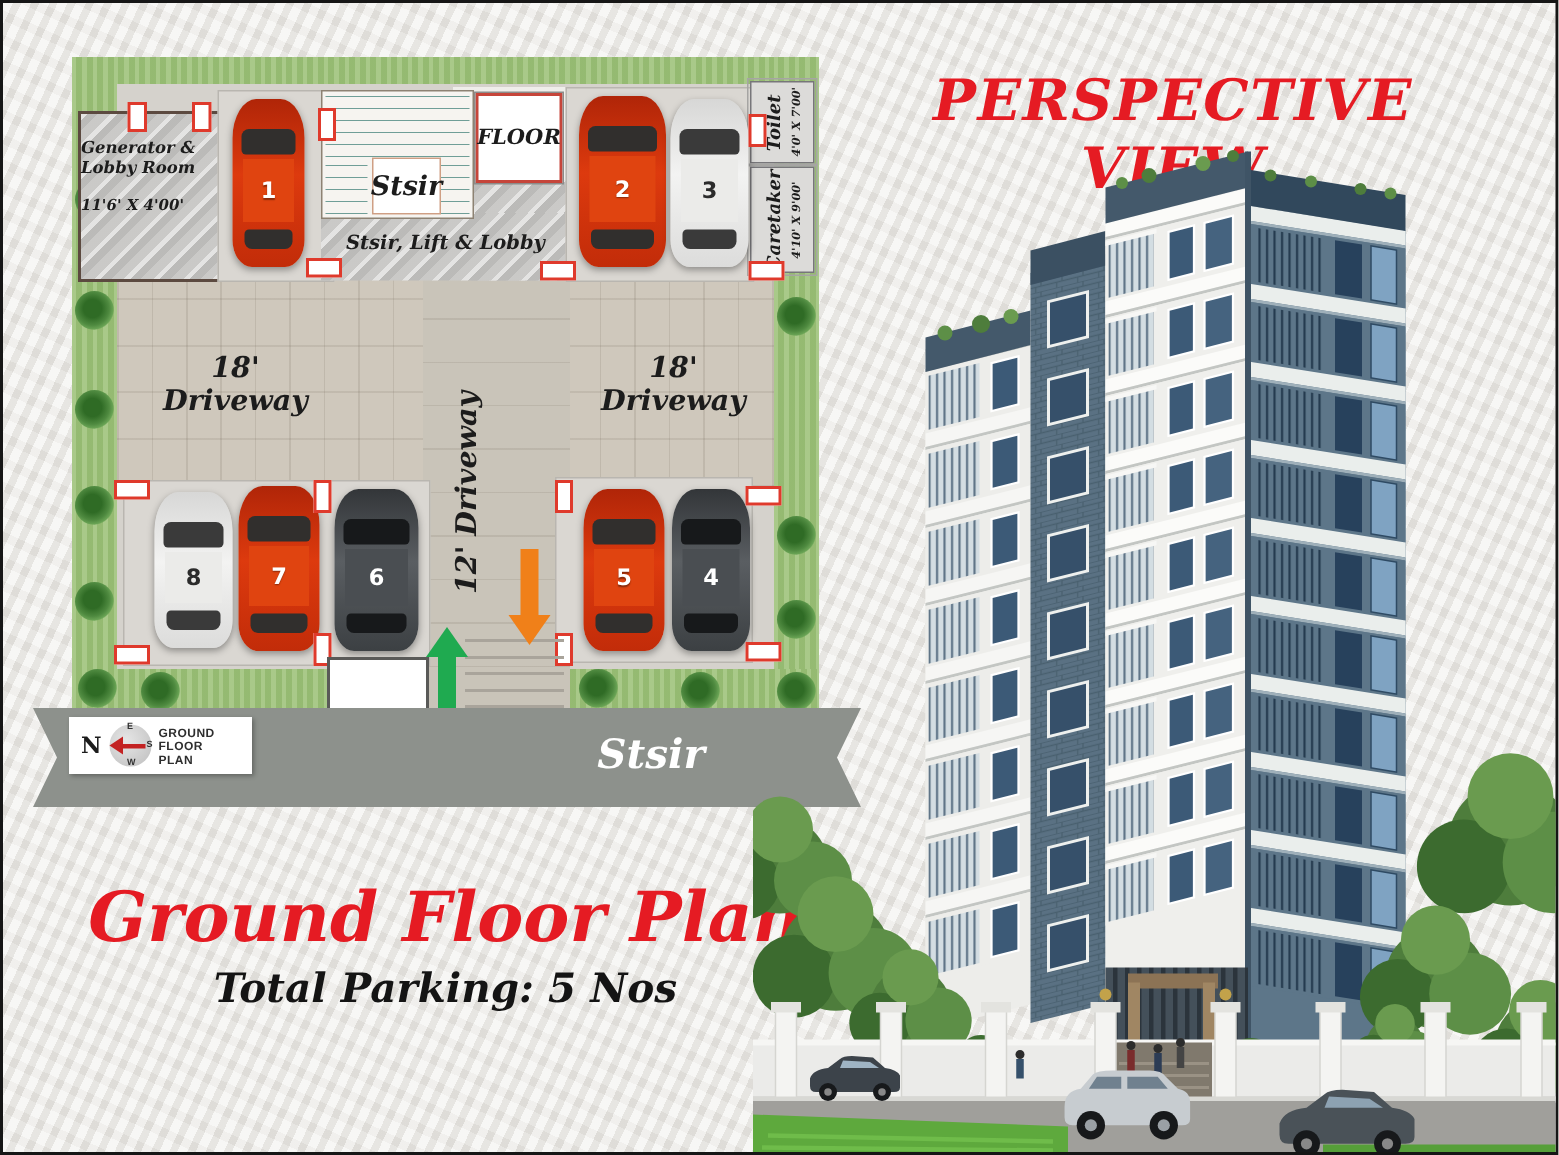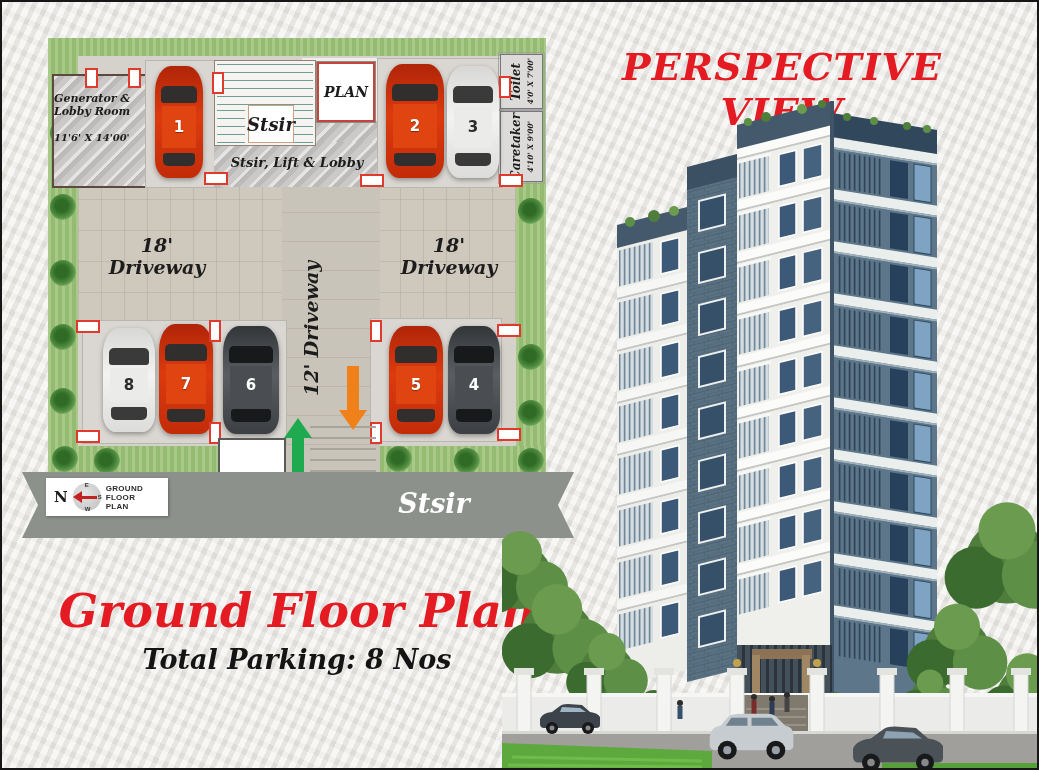--- a/index.html
+++ b/index.html
@@ -96,39 +96,39 @@
     <div class="abs bush" style="left:516px;top:446px;"></div>
     <div class="abs bush" style="left:92px;top:446px;"></div>
     <div class="abs bush" style="left:384px;top:444px;"></div>
     <div class="abs bush" style="left:452px;top:446px;"></div>
 
     <div class="abs marble room" style="left:50px;top:72px;width:114px;height:114px;border:2px solid #5c4a40;">
       <div class="ital" style="font-size:11px;line-height:13px;margin-top:16px;">
         <div>Generator &amp;</div>
         <div>Lobby Room</div>
       </div>
-      <div class="ital" style="font-size:10px;margin-top:14px;">11'6' X 14'00'</div>
+      <div class="ital" style="font-size:10px;margin-top:14px;">11'6' X 4'00'</div>
     </div>
 
     <div class="abs bay" style="left:143px;top:58px;width:76px;height:126px;"></div>
     <div class="abs" style="left:300px;top:56px;width:76px;height:64px;background:#efeeea;"></div>
     <div class="abs marble" style="left:312px;top:118px;width:64px;height:67px;"></div>
     <div class="abs marble" style="left:212px;top:140px;width:164px;height:45px;"></div>
 
     <div class="abs stair" style="left:212px;top:58px;width:100px;height:84px;">
       <div class="abs tread" style="left:2px;top:2px;width:96px;height:42px;"></div>
       <div class="abs tread" style="left:2px;top:46px;width:28px;height:36px;"></div>
       <div class="abs tread" style="left:70px;top:46px;width:28px;height:36px;"></div>
       <div class="abs stairbox" style="left:33px;top:44px;width:44px;height:36px;">
         <span class="ital" style="font-size:18px;">Stsir</span>
       </div>
     </div>
 
     <div class="abs liftbox" style="left:315px;top:60px;width:54px;height:56px;">
-      <span class="ital" style="font-size:14px;">PLAN</span>
+      <span class="ital" style="font-size:14px;">FLOOR</span>
     </div>
 
     <div class="abs ital" style="left:212px;top:153px;width:166px;text-align:center;font-size:13px;">Stsir, Lift &amp; Lobby</div>
 
     <div class="abs bay" style="left:375px;top:56px;width:124px;height:128px;"></div>
 
     <div class="abs svc" style="left:498px;top:52px;width:43px;height:55px;">
       <span class="vtxt ital" style="font-size:12px;">Toilet</span>
       <span class="vtxt ital" style="font-size:7.5px;">4'0' X 7'00'</span>
     </div>
@@ -242,21 +242,21 @@
         <span class="cArrowTail"></span>
         <span class="cArrowHead"></span>
       </span>
       <span style="font:bold 8px 'Liberation Sans', sans-serif;color:#2e2e2e;letter-spacing:.3px;">GROUND FLOOR PLAN</span>
     </div>
   </div>
 
   <div class="abs ital" style="left:570px;top:42px;width:420px;text-align:center;font-size:38px;color:#e51b23;letter-spacing:1px;">PERSPECTIVE VIEW</div>
 
   <div class="abs ital" style="left:55px;top:582px;width:480px;text-align:center;font-size:46px;color:#e51b23;">Ground Floor Plan</div>
-  <div class="abs ital" style="left:55px;top:642px;width:480px;text-align:center;font-size:27px;color:#141414;">Total Parking:  8 Nos</div>
+  <div class="abs ital" style="left:55px;top:642px;width:480px;text-align:center;font-size:27px;color:#141414;">Total Parking:  5 Nos</div>
 
   <svg class="abs" style="left:500px;top:95px;" width="539" height="675" viewBox="0 0 539 675">
     <defs>
       <pattern id="rail" width="5" height="10" patternUnits="userSpaceOnUse">
         <rect width="5" height="10" fill="#d3dde2"></rect>
           <rect x="2" width="1.4" height="10" fill="#5a7083"></rect>
       </pattern>
       <pattern id="railDark" width="5" height="10" patternUnits="userSpaceOnUse">
         <rect width="5" height="10" fill="#5d7689"></rect>
           <rect x="2" width="1.4" height="10" fill="#22384c"></rect>

